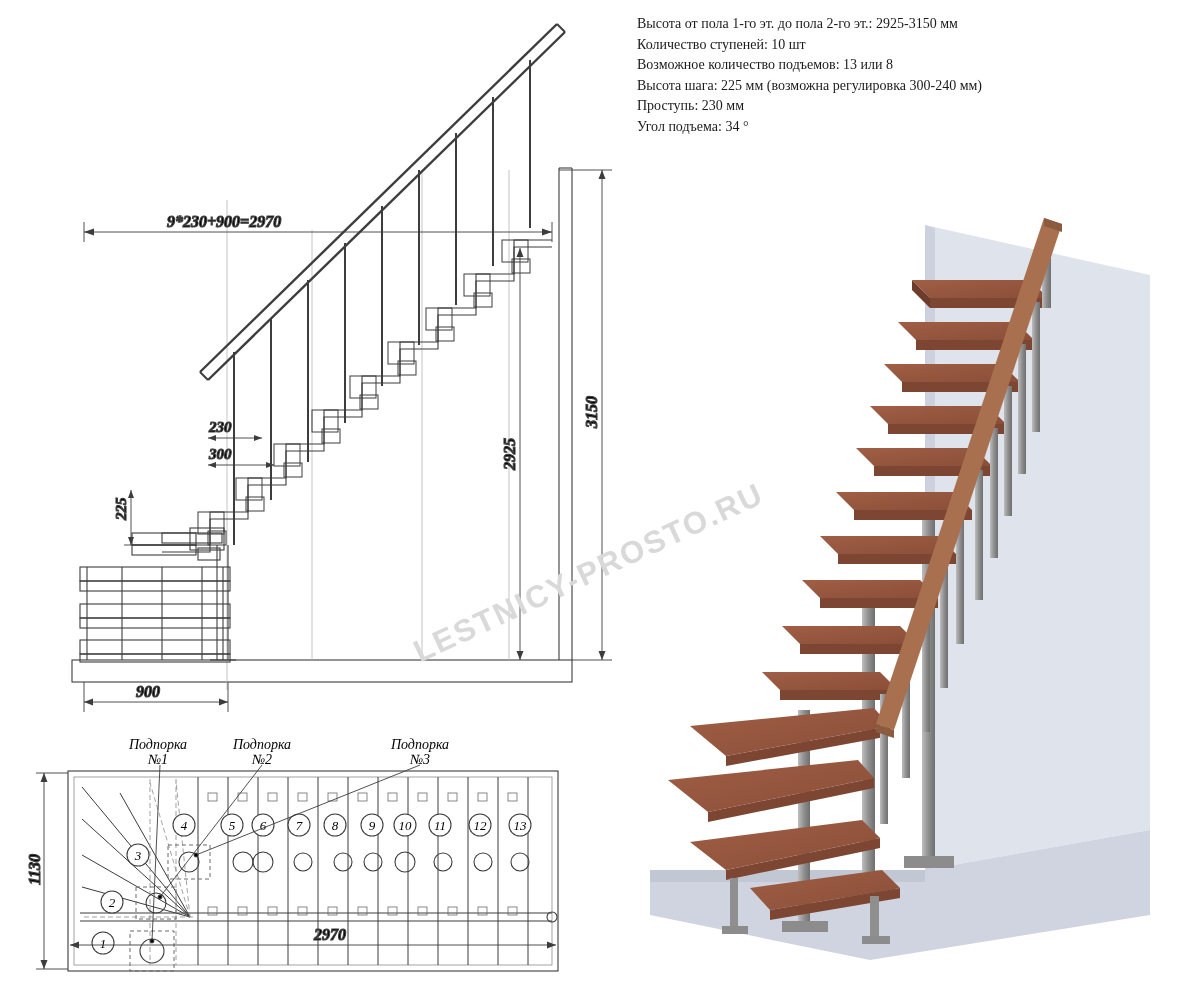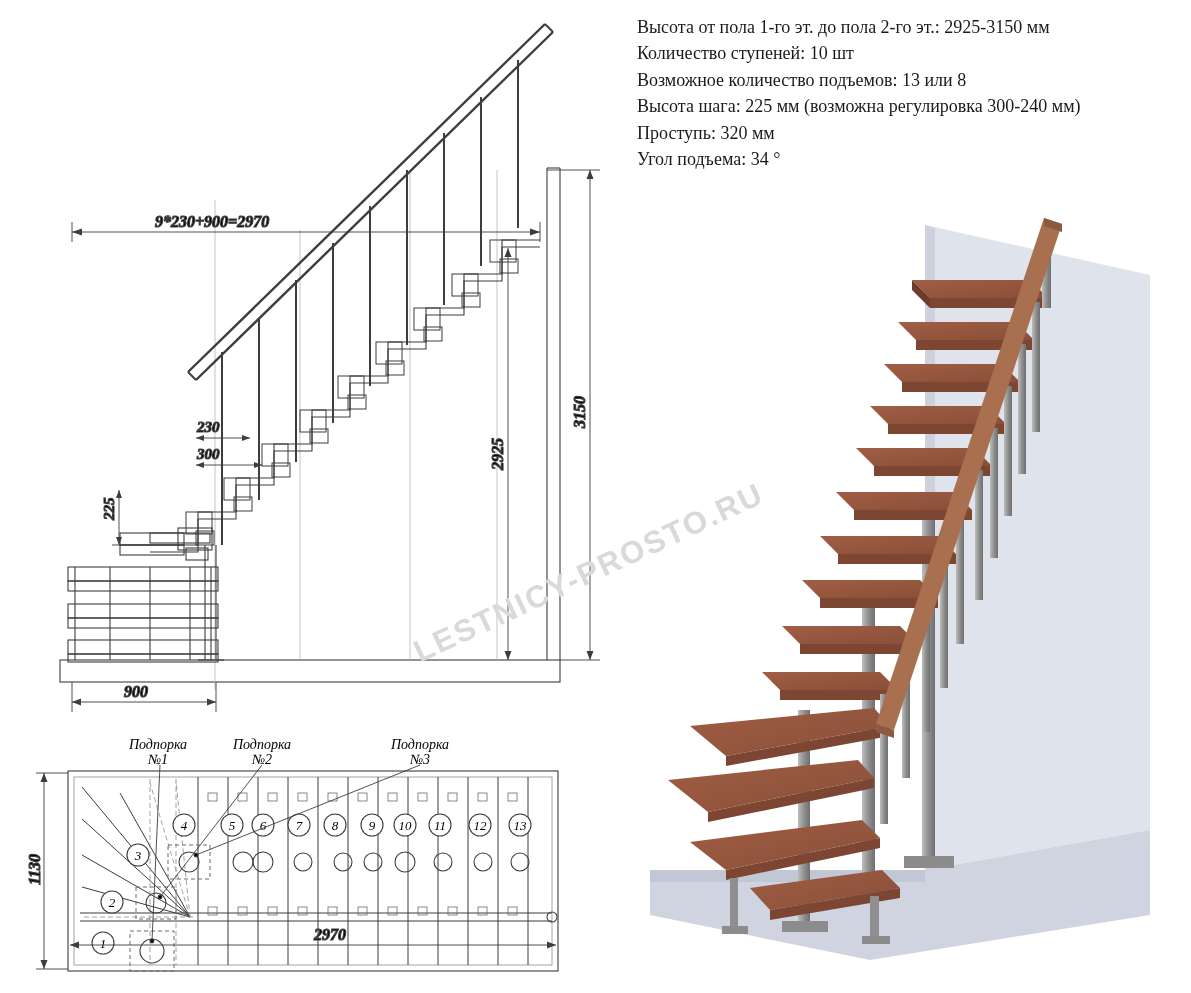--- a/index.html
+++ b/index.html
@@ -11,21 +11,21 @@
     overflow:hidden;
   }
   .root{position:absolute;left:0;top:0;width:1191px;height:993px;}
 
   
   .spec{
     position:absolute;
     left:637px;top:14px;width:548px;
   }
   .spec .line{
-    font-size:18px;
+    font-size:14px;
     color:#1a1a1a;
     line-height:1.47;
     white-space:nowrap;
     font-family:"Liberation Serif", serif;
   }
 
   
   .svgwrap{position:absolute;}
 
   
@@ -73,25 +73,25 @@
 </head>
 <body>
 
 <div class="root">
 
   <div class="spec">
     <div class="line">Высота от пола 1-го эт. до пола 2-го эт.: 2925-3150 мм</div>
     <div class="line">Количество ступеней: 10 шт</div>
     <div class="line">Возможное количество подъемов: 13 или 8</div>
     <div class="line">Высота шага: 225 мм (возможна регулировка 300-240 мм)</div>
-    <div class="line">Проступь: 320 мм</div>
+    <div class="line">Проступь: 230 мм</div>
     <div class="line">Угол подъема: 34 °</div>
   </div>
 
-  <div class="svgwrap" style="left:0;top:0;width:640px;height:740px;">
+  <div class="svgwrap" style="left:12px;top:0;width:640px;height:740px;">
   <svg width="640" height="740" viewBox="0 0 640 740" xmlns="http://www.w3.org/2000/svg">
     <g stroke="#3d3d3d" fill="none" stroke-width="1.1">
 
       <rect x="60" y="660" width="500" height="22"></rect>
 
       <line x1="560" y1="660" x2="560" y2="168"></line>
       <line x1="547" y1="660" x2="547" y2="168"></line>
       <line x1="547" y1="168" x2="560" y2="168"></line>
 
       <g stroke="#b5b5b5" stroke-width="0.8">

